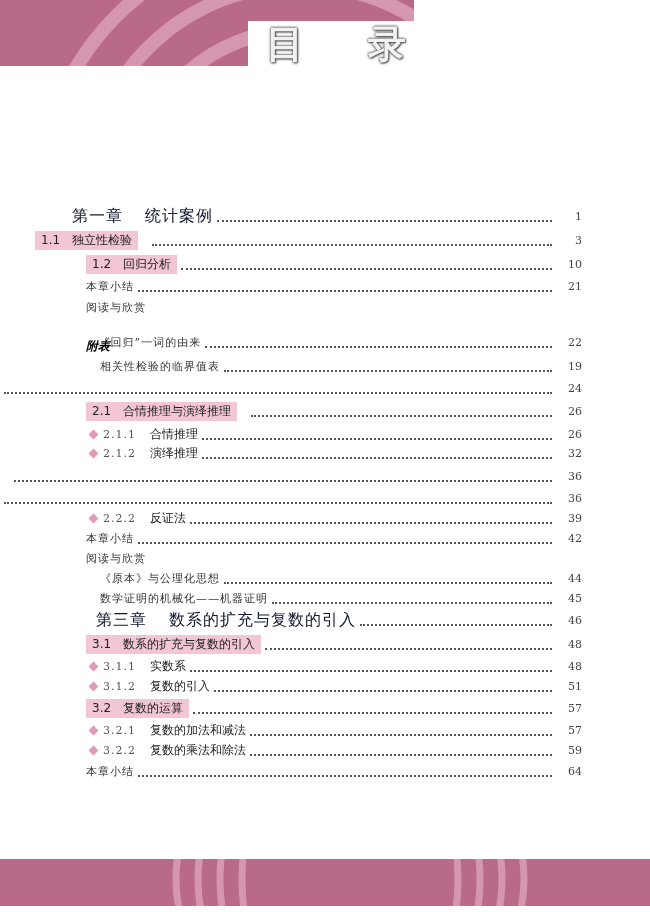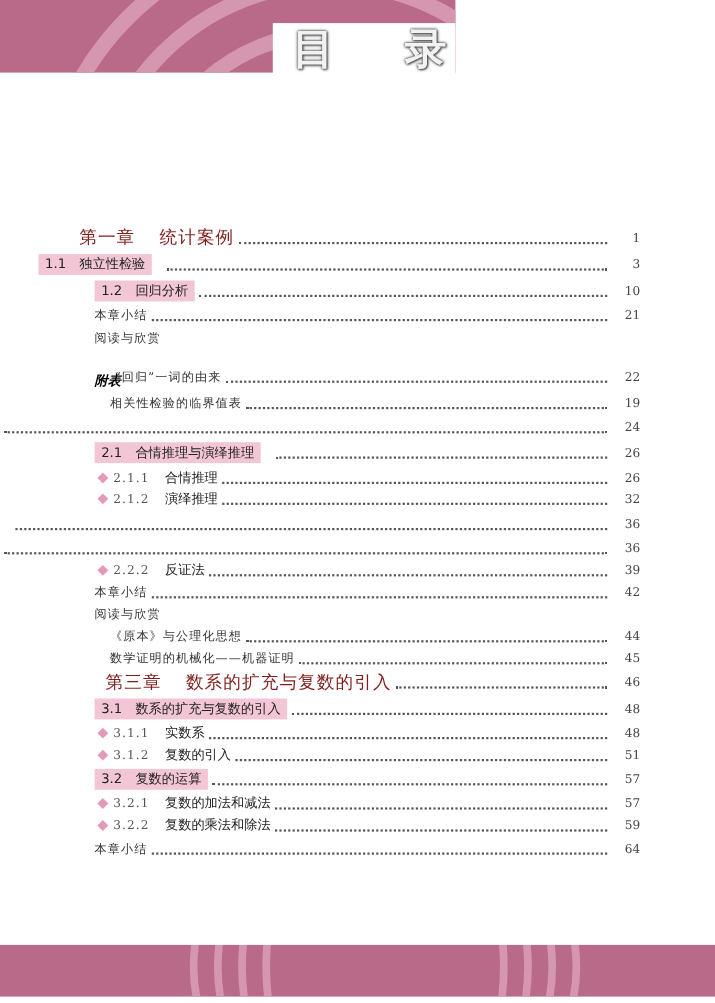--- a/index.html
+++ b/index.html
@@ -44,21 +44,21 @@
   .row .dots {
     flex:1; height:1px; margin:0 6px 0 4px;
     border-bottom:2px dotted #555; position:relative; top:4px;
   }
   .row .page {
     flex:none; width:24px; text-align:right; font-size:11px; color:#444;
     font-family: "DejaVu Serif", "Liberation Serif", serif;
     margin-right:68px;
   }
   .chapter .label {
-    font-size:16px; color:#7f1d1d; letter-spacing:1px;
+    font-size:16px; color:#0f172a; letter-spacing:1px;
     font-family: "DejaVu Serif", serif;
   }
   .chapter .label .ch-title { margin-left:22px; }
   .section .label {
     background:#f3c6d6; padding:1px 6px; font-size:12px; color:#222;
     font-family: "DejaVu Sans", "Liberation Sans", sans-serif;
   }
   .section .label .num { margin-right:12px; }
   .sub .label { font-size:12px; color:#222; }
   .sub .diamond {

